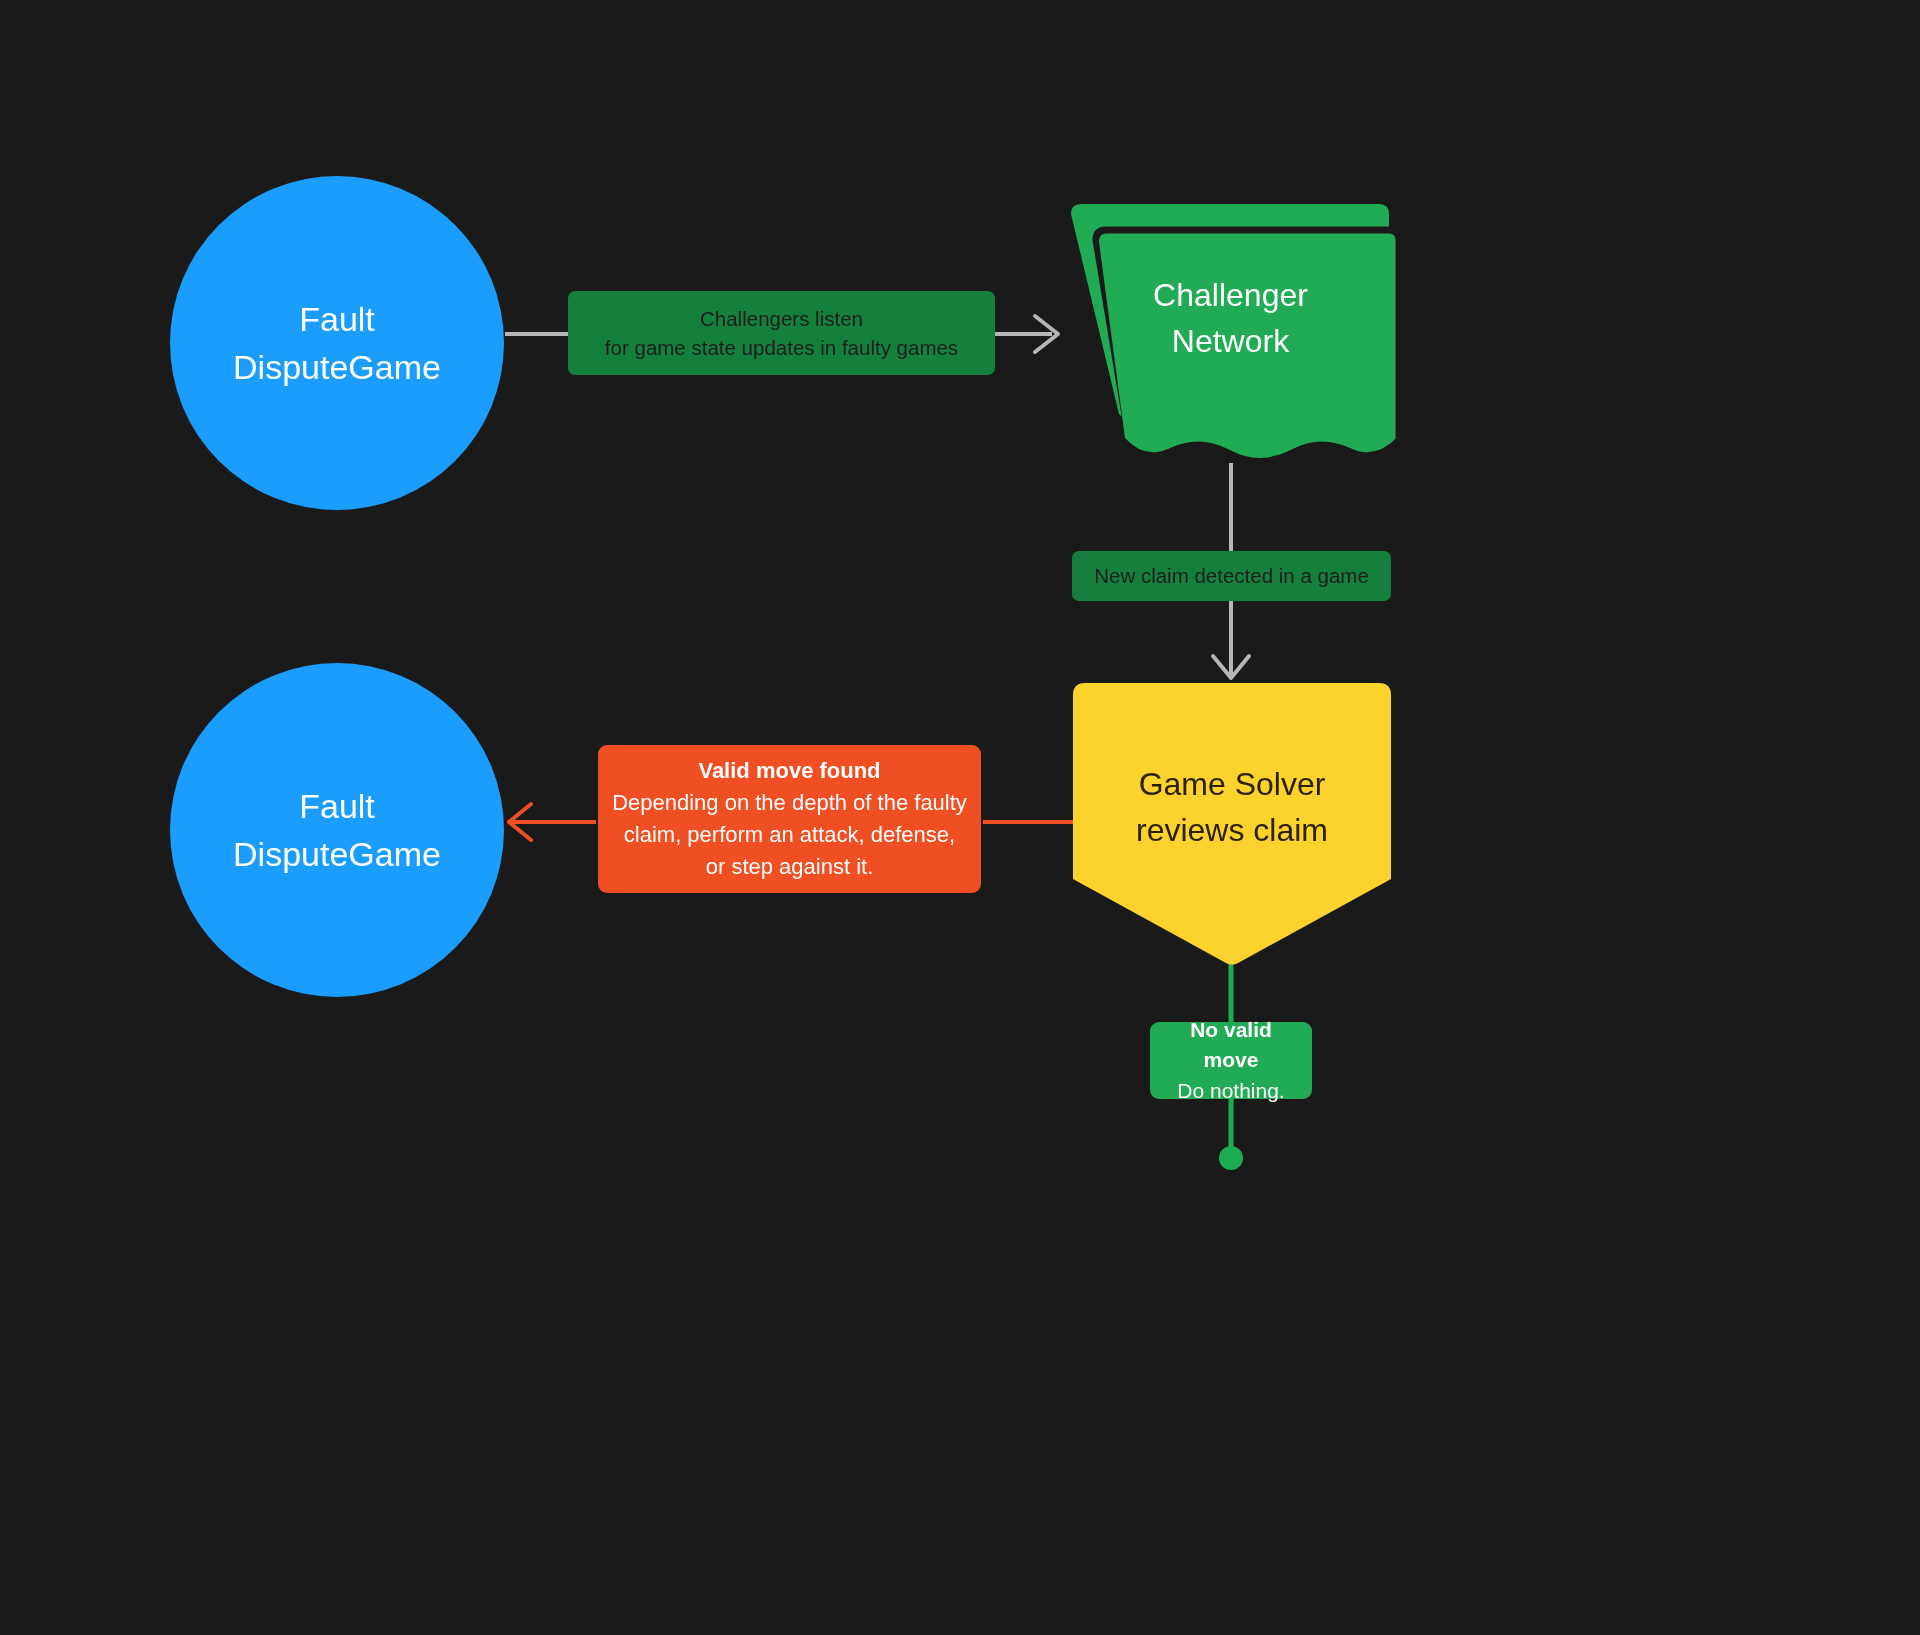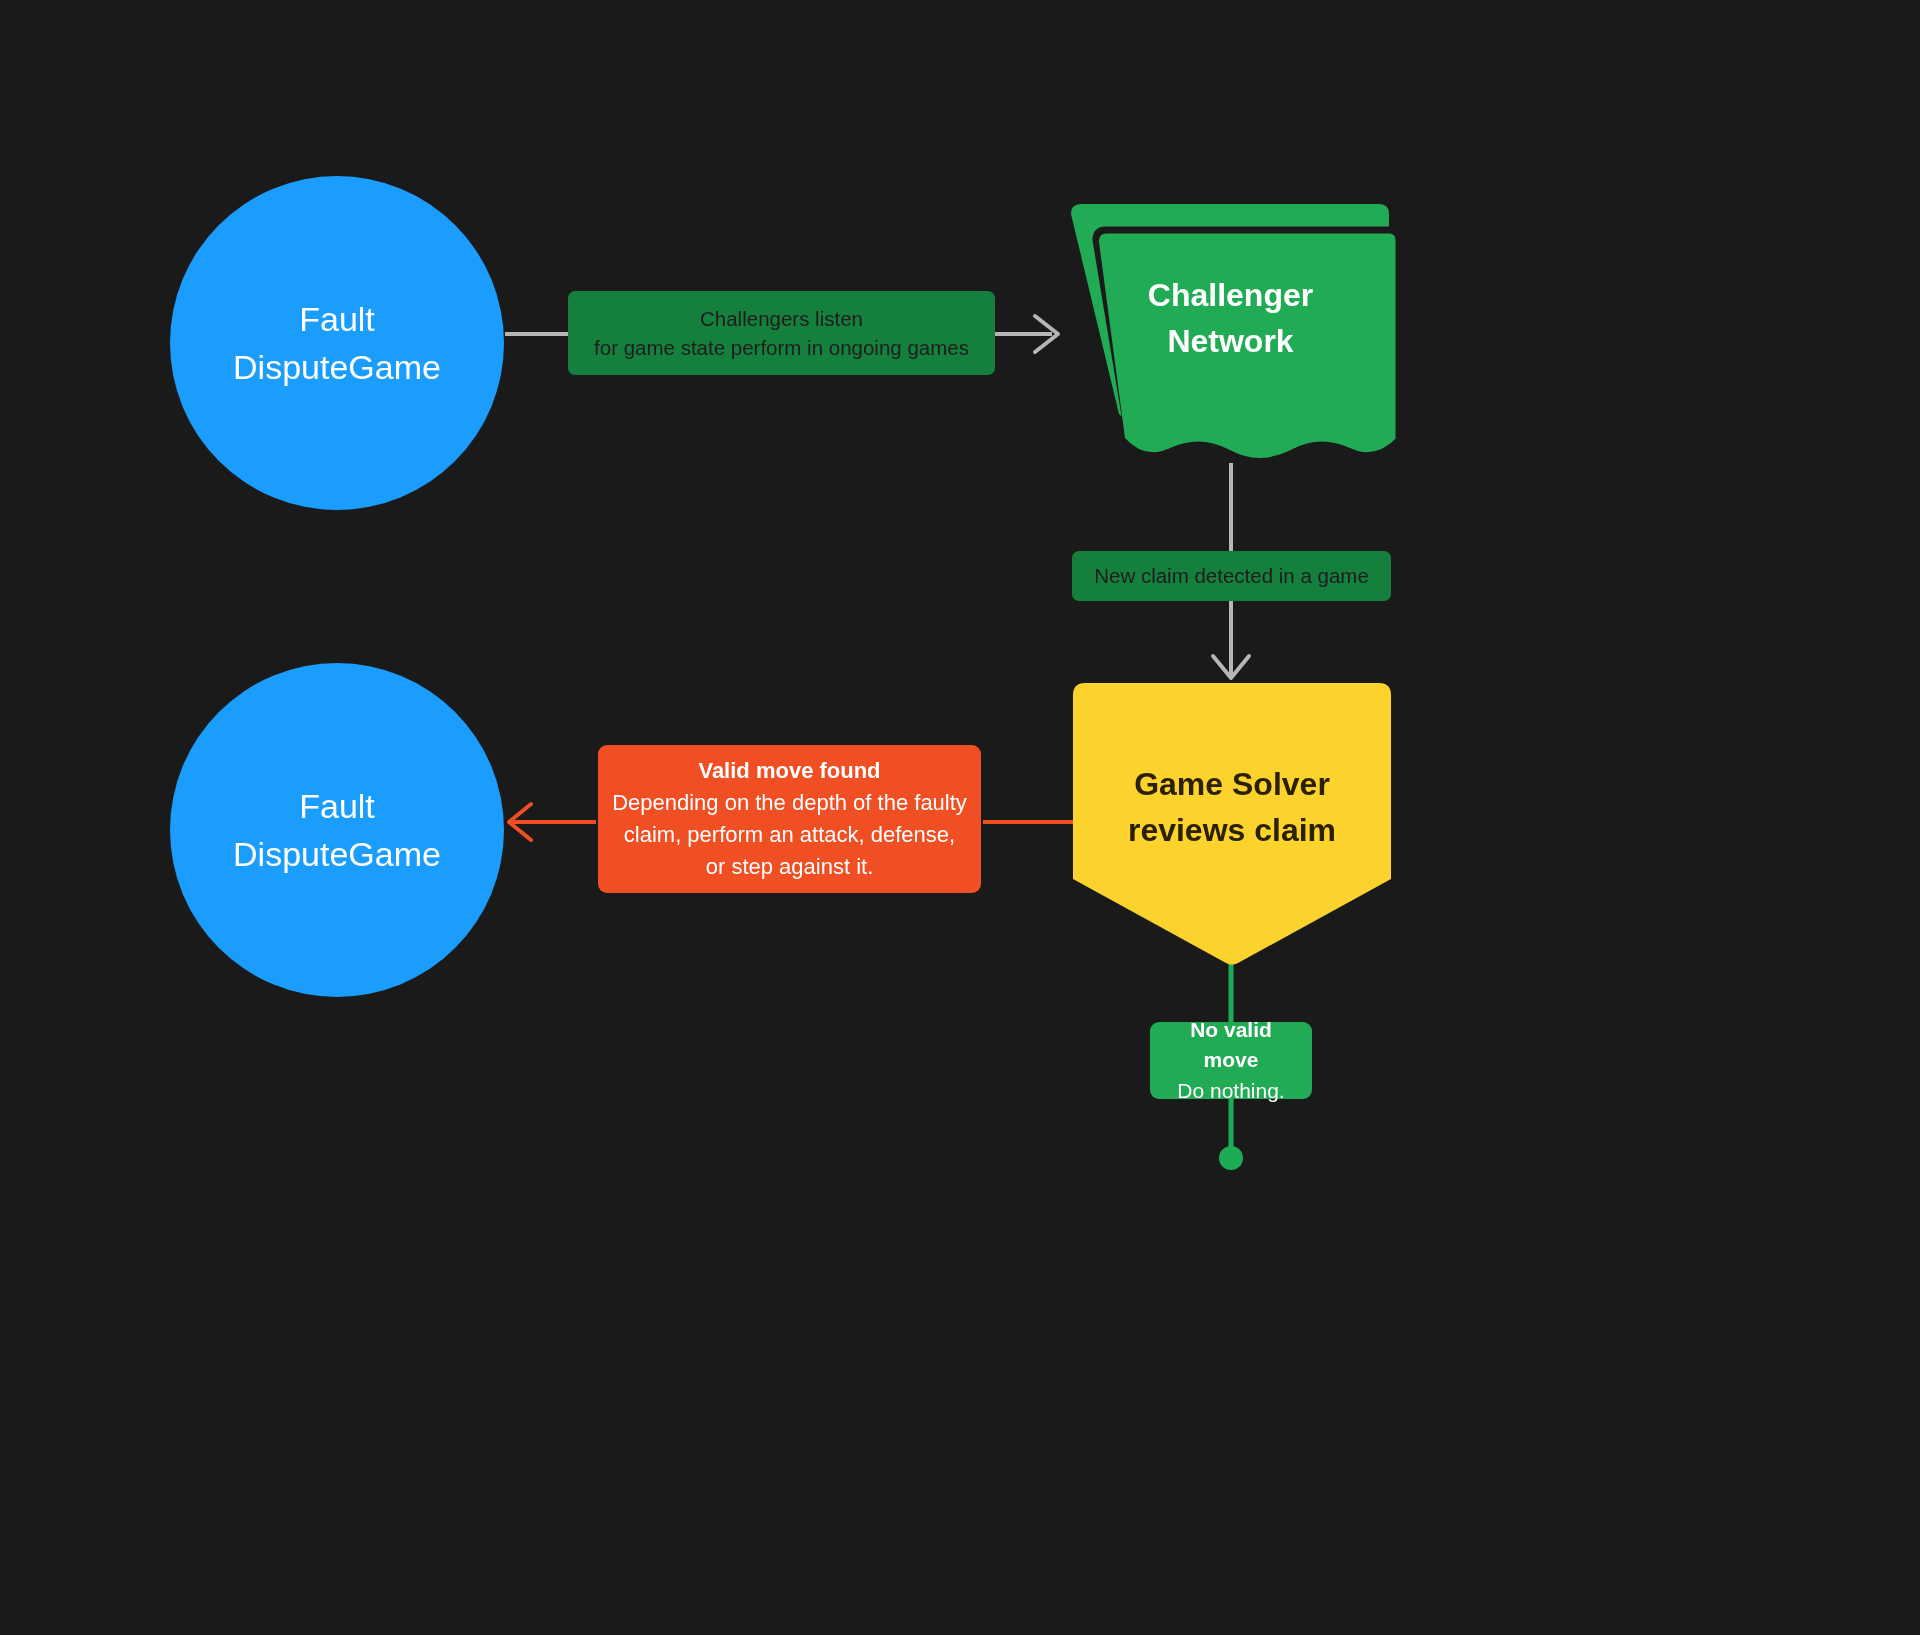--- a/index.html
+++ b/index.html
@@ -25,21 +25,20 @@
     height: 1635px;
     pointer-events: none;
   }
   .node {
     position: absolute;
     display: flex;
     align-items: center;
     justify-content: center;
     text-align: center;
     box-sizing: border-box;
-    font-weight: bold;
   }
 
   
   .circle-node {
     border-radius: 50%;
     background: #1a9dfc;
     color: #ffffff;
     font-size: 34px;
     line-height: 1.42;
     font-weight: 400;
@@ -206,21 +205,21 @@
 
   <div class="node circle-node" id="circle-bot">
     <div>
       <div>Fault</div>
       <div>DisputeGame</div>
     </div>
   </div>
 
   <div class="chip gray" id="chip-listen">
     <div>Challengers listen</div>
-    <div>for game state perform in ongoing games</div>
+    <div>for game state updates in faulty games</div>
   </div>
 
   <div class="chip gray" id="chip-newclaim">
     <div>New claim detected in a game</div>
   </div>
 
   <div class="chip orange" id="chip-validmove">
     <div class="bold-line">Valid move found</div>
     <div>Depending on the depth of the faulty</div>
     <div>claim, perform an attack, defense,</div>

